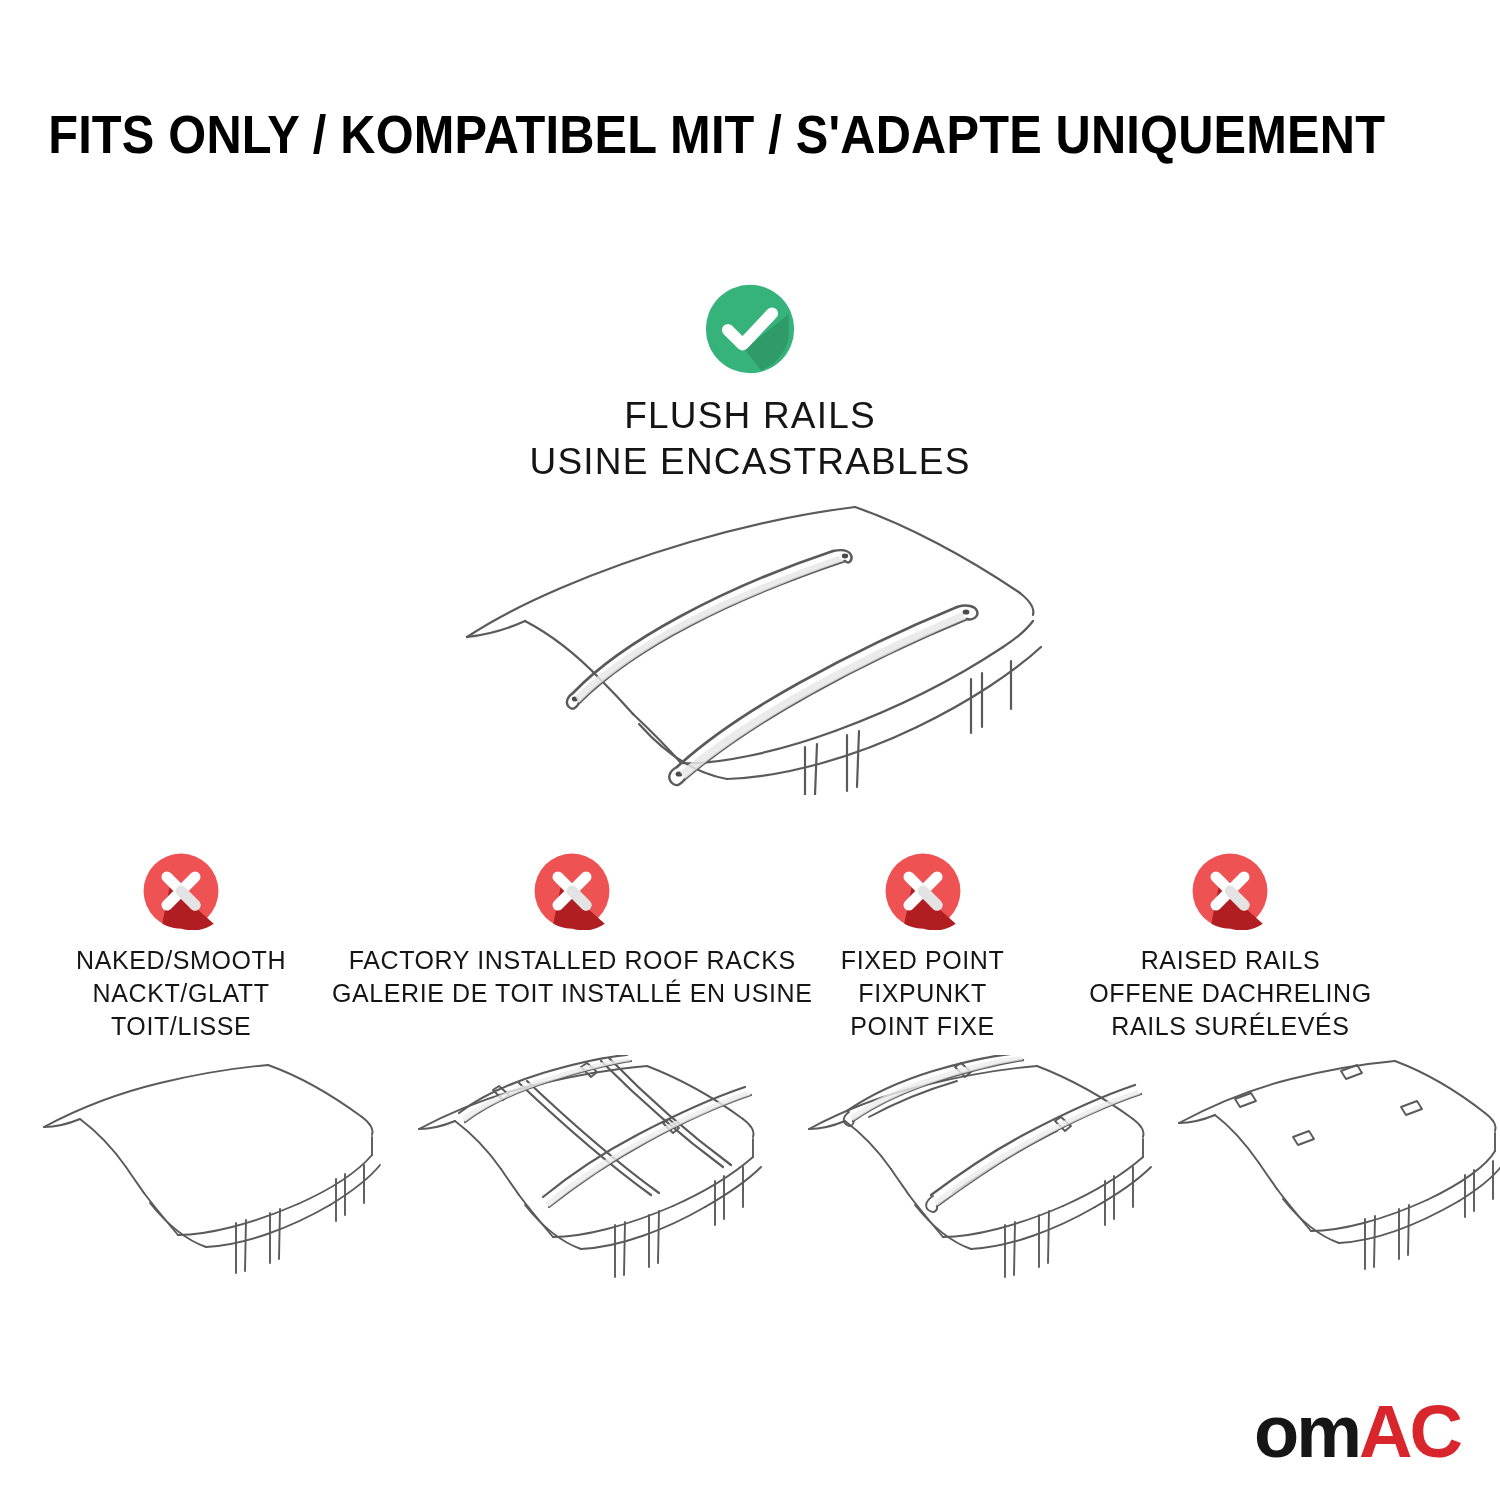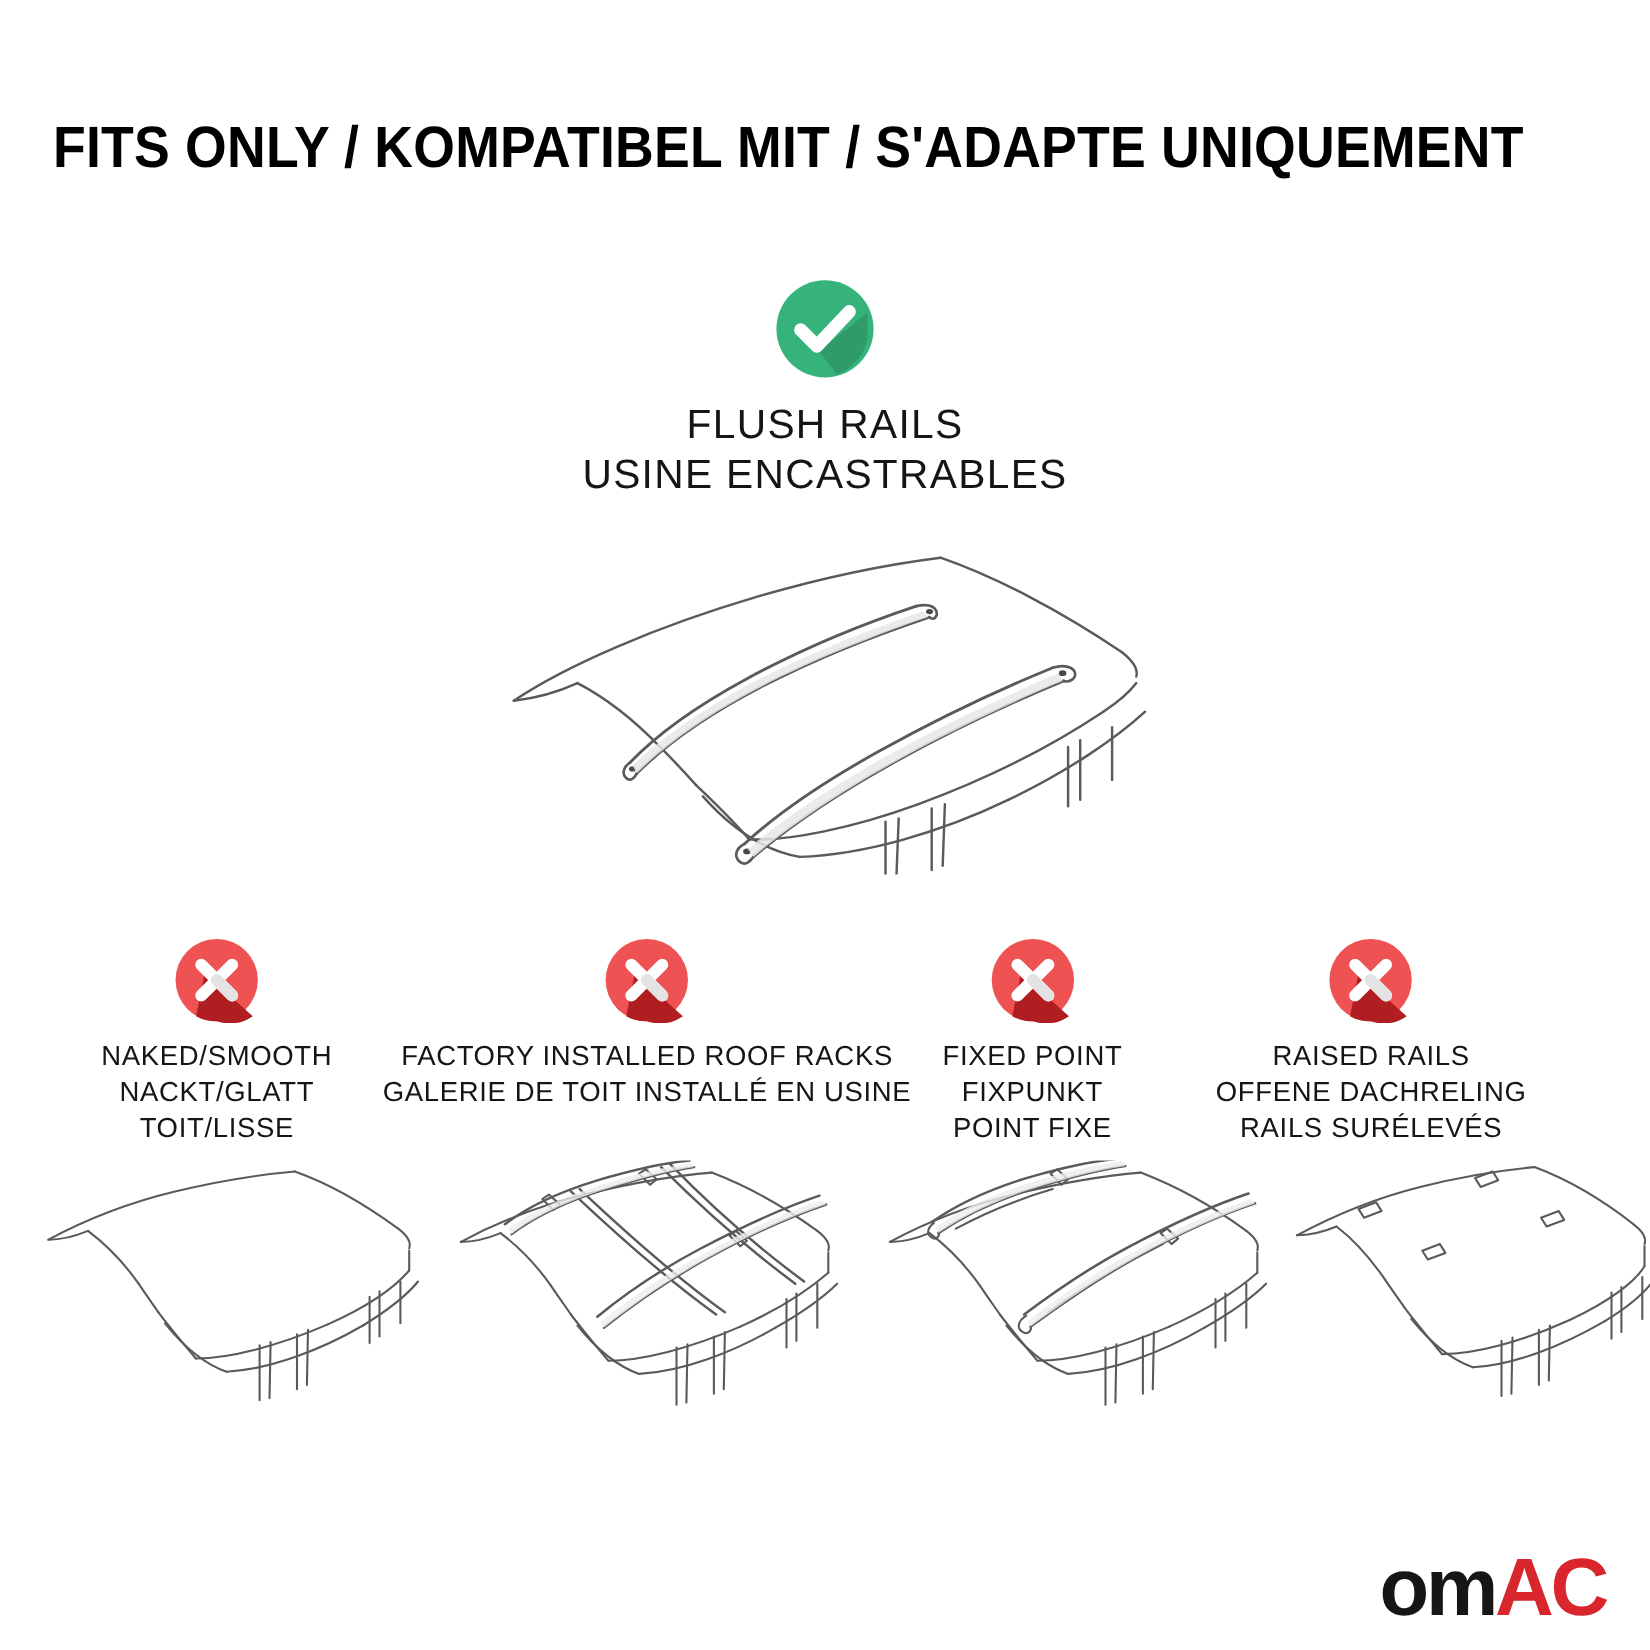--- a/index.html
+++ b/index.html
@@ -32,21 +32,21 @@
     transform: scaleX(0.92);
     transform-origin: center center;
     white-space: nowrap;
     color: #000000;
   }
 
   
   .approved-block {
     position: absolute;
     left: 0;
-    top: 253px;
+    top: 283px;
     width: 1500px;
     display: flex;
     flex-direction: column;
     align-items: center;
   }
   .approved-badge-wrap { width: 92px; height: 92px; }
   .approved-text {
     margin-top: 18px;
     text-align: center;
     font-size: 37px;
@@ -61,21 +61,21 @@
     position: absolute;
     left: 455px;
     top: 495px;
     width: 600px;
     height: 300px;
   }
 
   
   .excluded-row {
     position: absolute;
-    left: 16px;
+    left: 0;
     top: 852px;
     width: 1398px;
     display: flex;
   }
   .excluded-col {
     display: flex;
     flex-direction: column;
     align-items: center;
   }
   .col-0 { width: 400px; }
@@ -106,21 +106,21 @@
   .art-cell svg { display: block; width: 100%; height: 100%; }
   .art-0 { left: 40px;   width: 350px; }
   .art-1 { left: 415px;  width: 370px; }
   .art-2 { left: 805px;  width: 370px; }
   .art-3 { left: 1175px; width: 330px; }
 
   
   .logo {
     position: absolute;
     right: 40px;
-    bottom: 20px;
+    bottom: 31px;
     font-family: "Liberation Sans", sans-serif;
     font-weight: bold;
     font-size: 74px;
     letter-spacing: -3px;
     line-height: 1;
     white-space: nowrap;
   }
   .logo-om { color: #161616; }
   .logo-ac { color: #D8262C; }
 </style>

